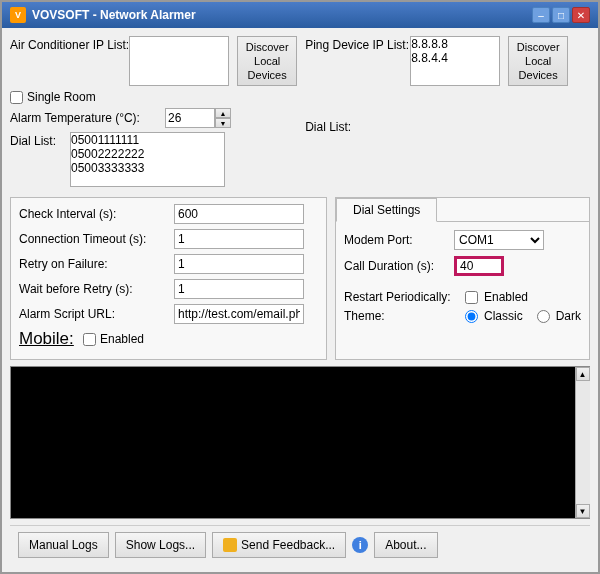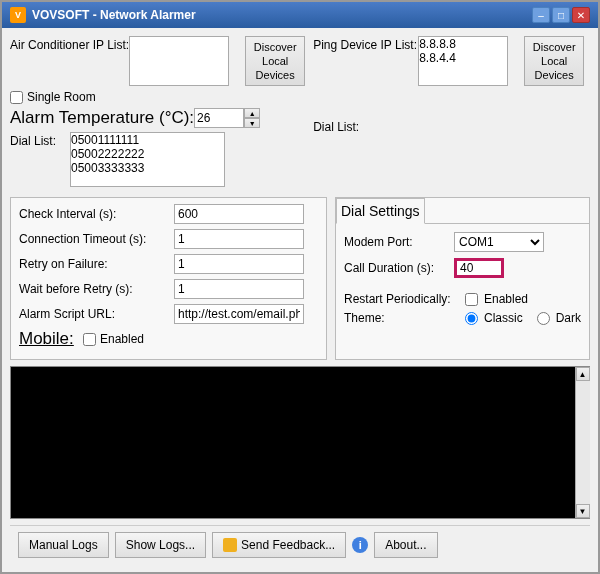--- a/index.html
+++ b/index.html
@@ -97,21 +97,21 @@
     .air-cond-label {
       font-size: 12px;
       white-space: nowrap;
       padding-top: 2px;
       min-width: 115px;
     }
 
     .ip-list-container {
       display: flex;
       align-items: flex-end;
-      gap: 16px;
+      gap: 8px;
     }
 
     textarea, .list-box {
       border: 1px solid #aaa;
       background: white;
       font-size: 12px;
       font-family: inherit;
       resize: none;
       outline: none;
     }
@@ -140,21 +140,21 @@
       margin-bottom: 4px;
     }
 
     .alarm-temp-row {
       display: flex;
       align-items: center;
       margin-bottom: 4px;
     }
 
     .alarm-temp-label {
-      font-size: 17px;
+      font-size: 12px;
       min-width: 155px;
     }
 
     .temp-input-container {
       display: flex;
       align-items: flex-start;
     }
 
     .temp-input {
       width: 50px;
@@ -282,22 +282,22 @@
       background: #f8f8f8;
       min-width: 220px;
     }
 
     .tab-header {
       display: flex;
       border-bottom: 1px solid #bbb;
     }
 
     .tab-item {
-      padding: 4px 4px;
-      font-size: 14px;
+      padding: 4px 16px;
+      font-size: 12px;
       background: #f0f0f0;
       border: 1px solid #bbb;
       border-bottom: none;
       cursor: pointer;
       margin-bottom: -1px;
     }
 
     .tab-item.active {
       background: #f8f8f8;
       border-bottom: 1px solid #f8f8f8;

